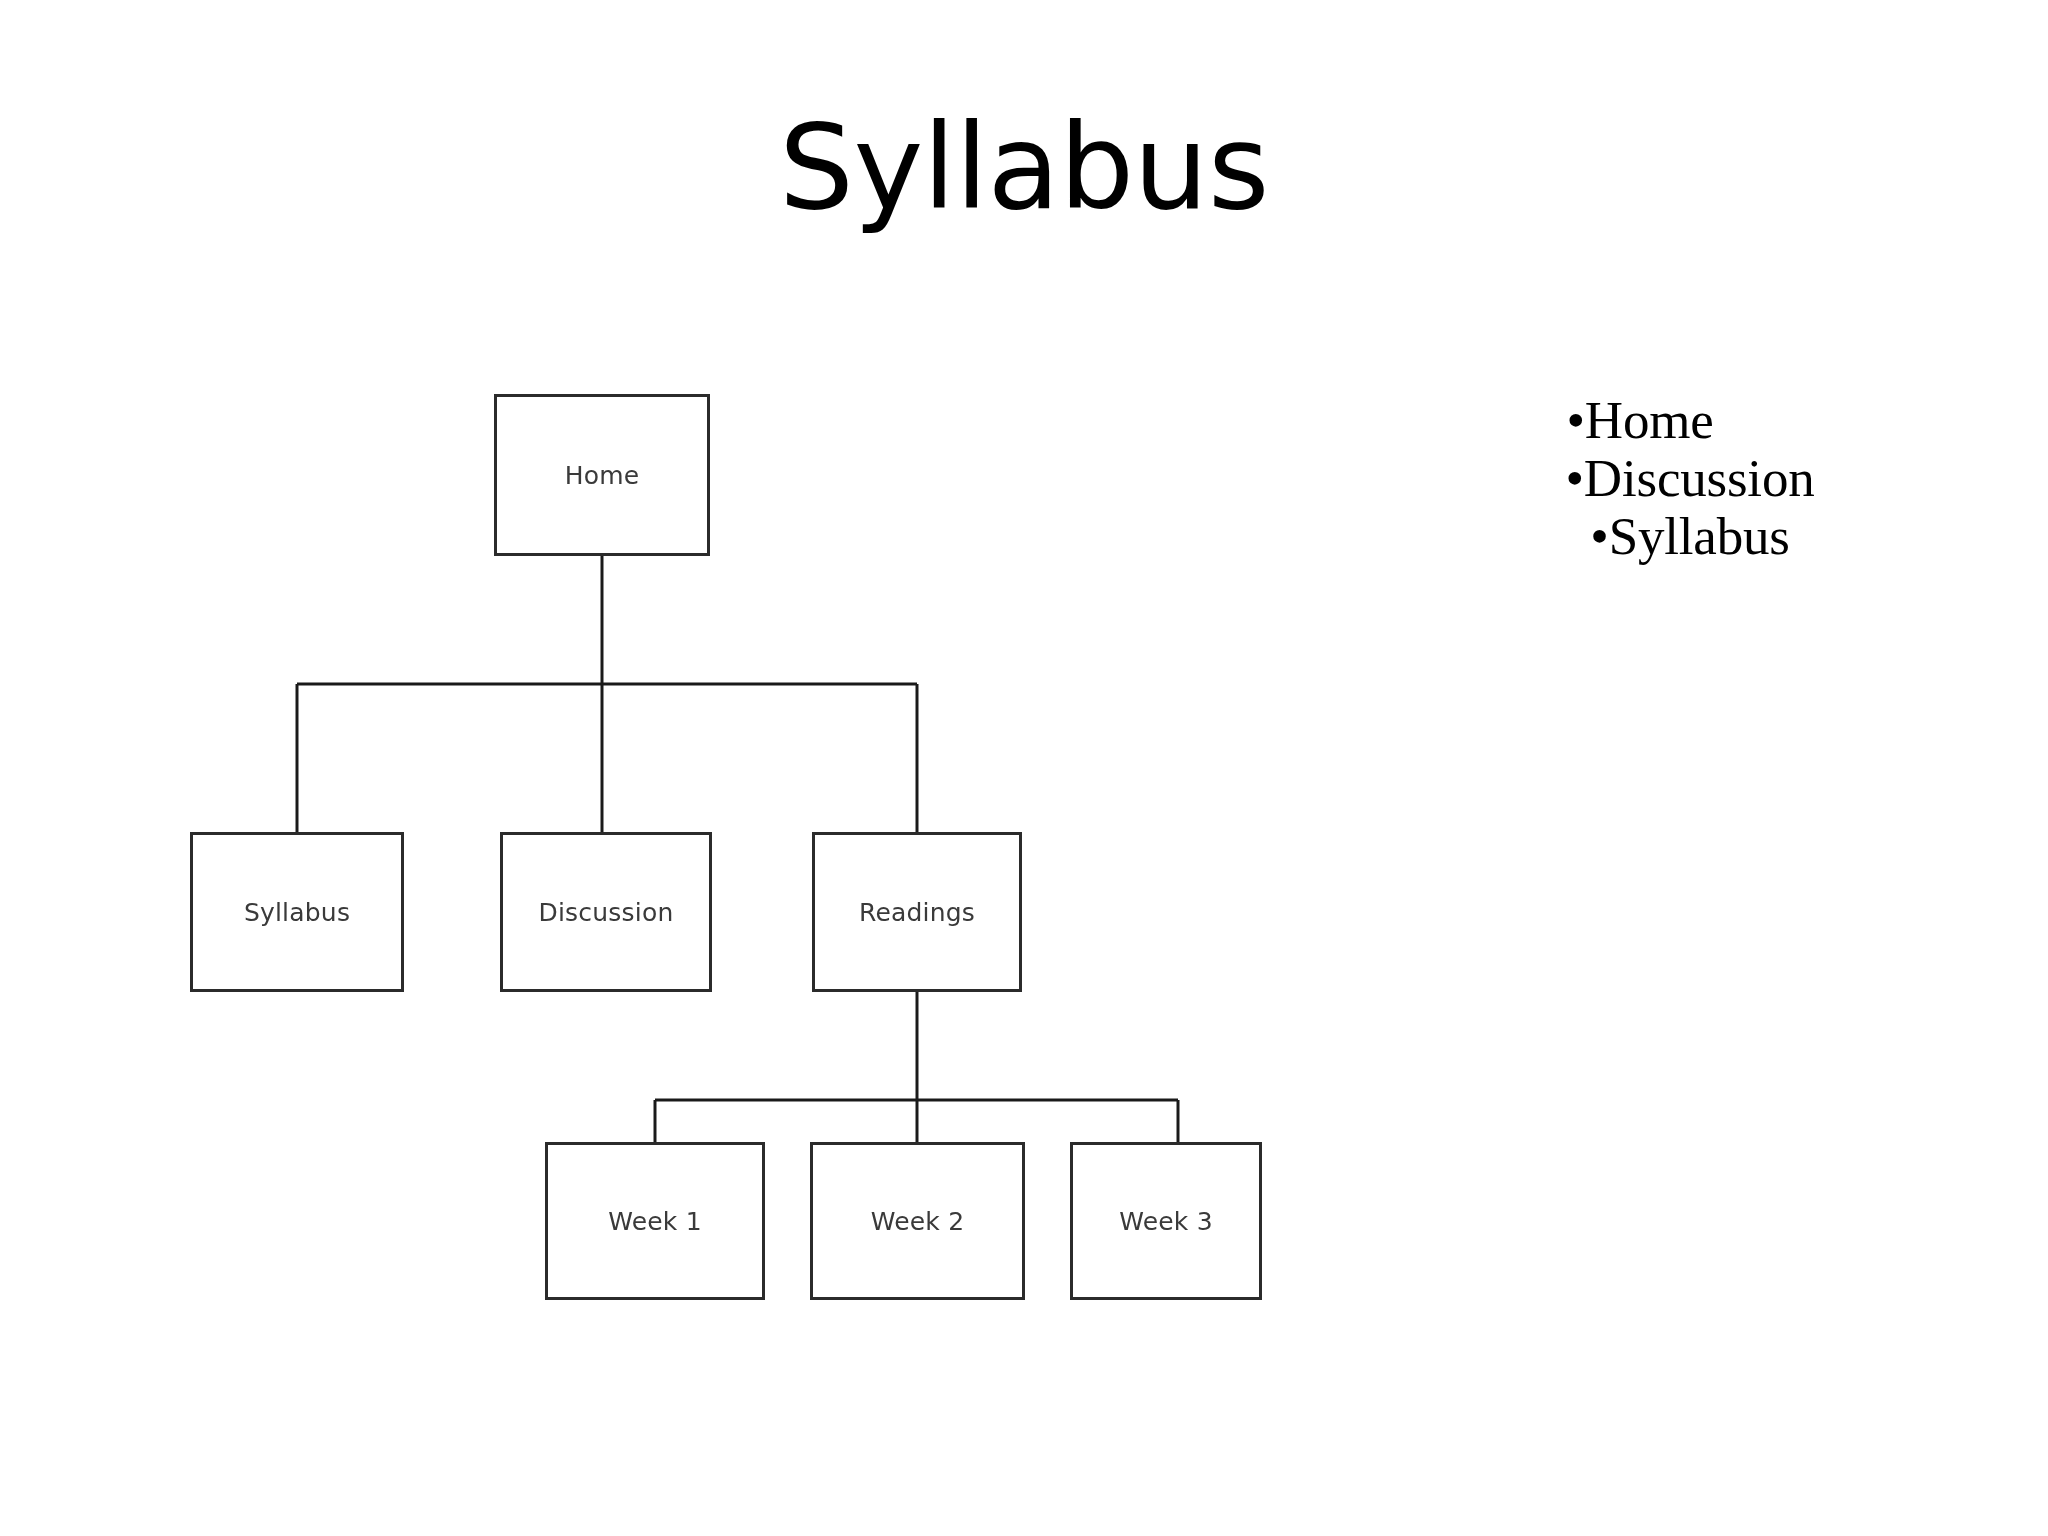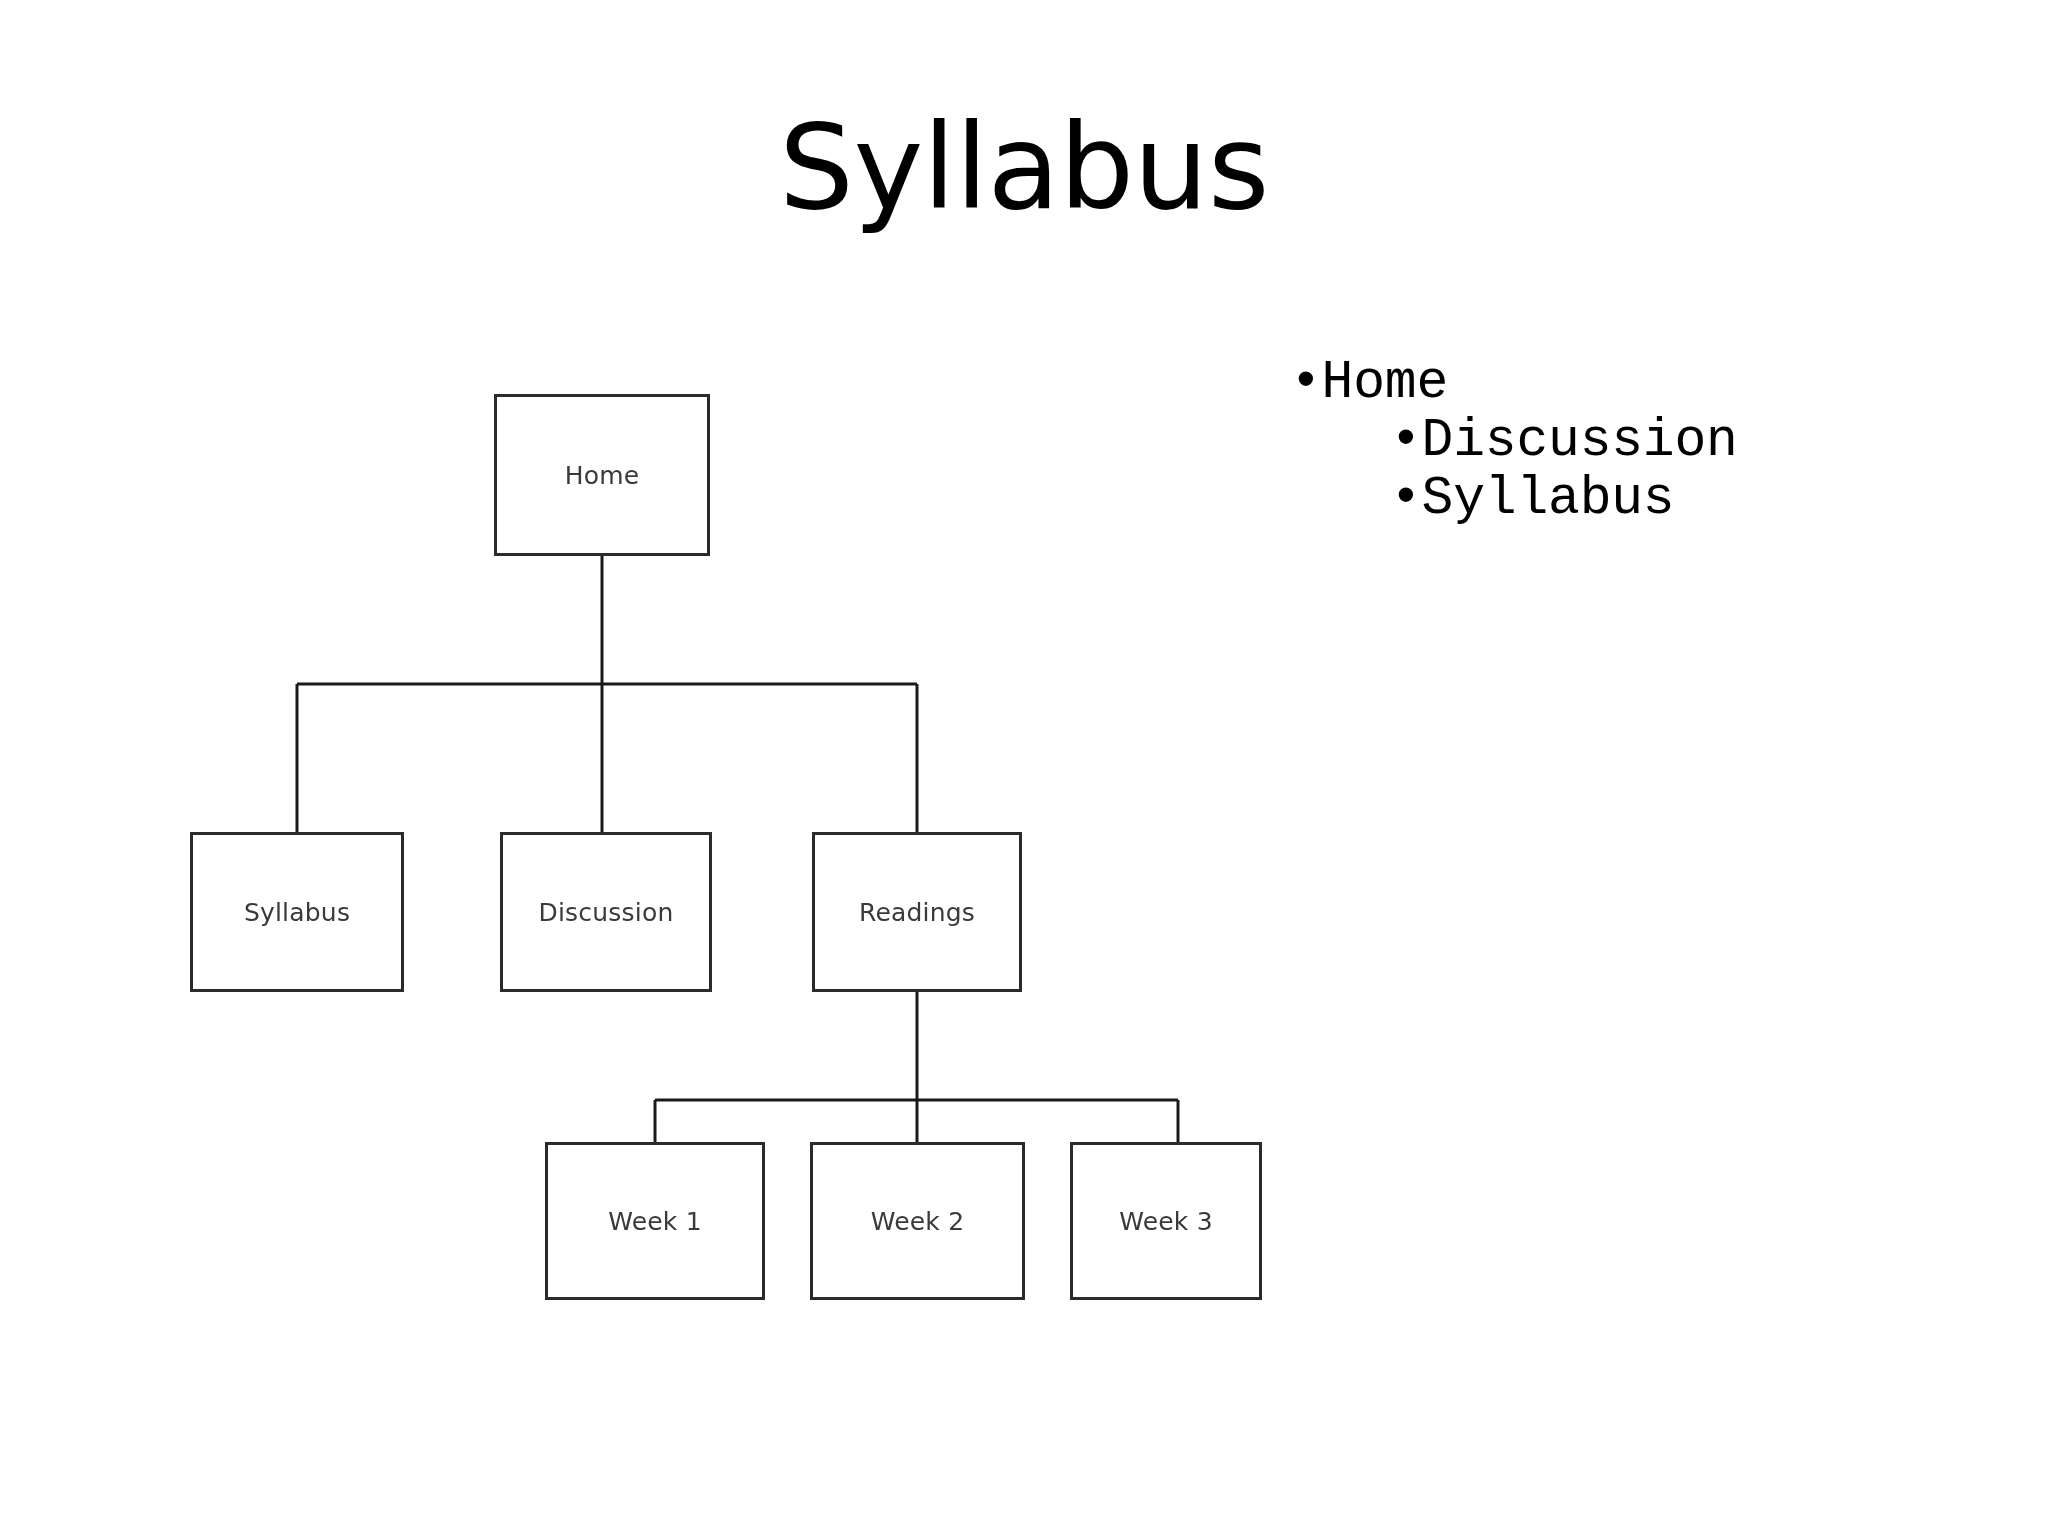--- a/index.html
+++ b/index.html
@@ -69,24 +69,25 @@
   #node-discussion{ left: 500px;  top: 832px;  width: 212px; height: 160px; }
   #node-readings  { left: 812px;  top: 832px;  width: 210px; height: 160px; }
   #node-week1     { left: 545px;  top: 1142px; width: 220px; height: 158px; }
   #node-week2     { left: 810px;  top: 1142px; width: 215px; height: 158px; }
   #node-week3     { left: 1070px; top: 1142px; width: 192px; height: 158px; }
 
   
   #outline-list {
     position: absolute;
     left: 1290px;
-    top: 354px;
+    top: 391px;
     width: 700px;
-    font-family: Liberation Mono, monospace;
+    font-family: Liberation Serif, serif;
     color: #000000;
+    text-align: center;
   }
   .outline-item {
     font-size: 53px;
     line-height: 58px;
     white-space: nowrap;
     font-weight: 400;
     letter-spacing: -0.2px;
   }
   .outline-item.level-1 { padding-left: 0px;   }
   .outline-item.level-2 { padding-left: 100px; }

